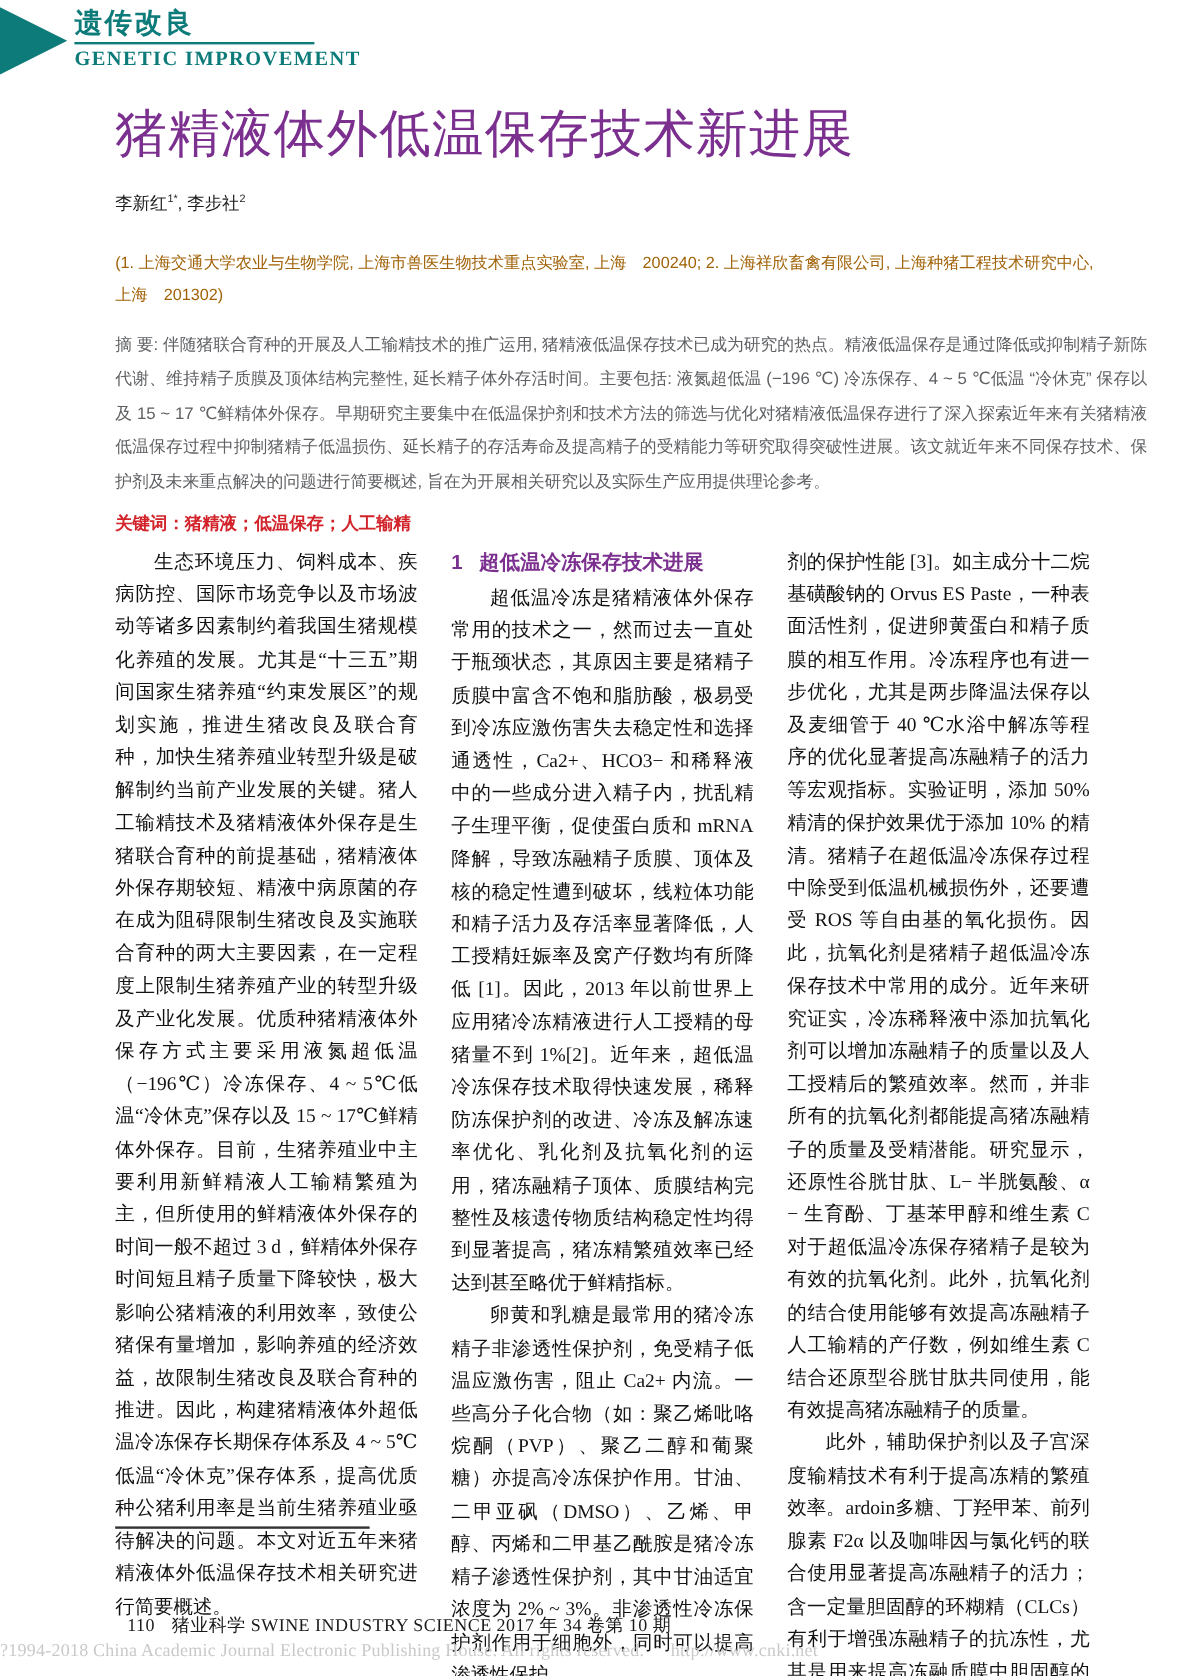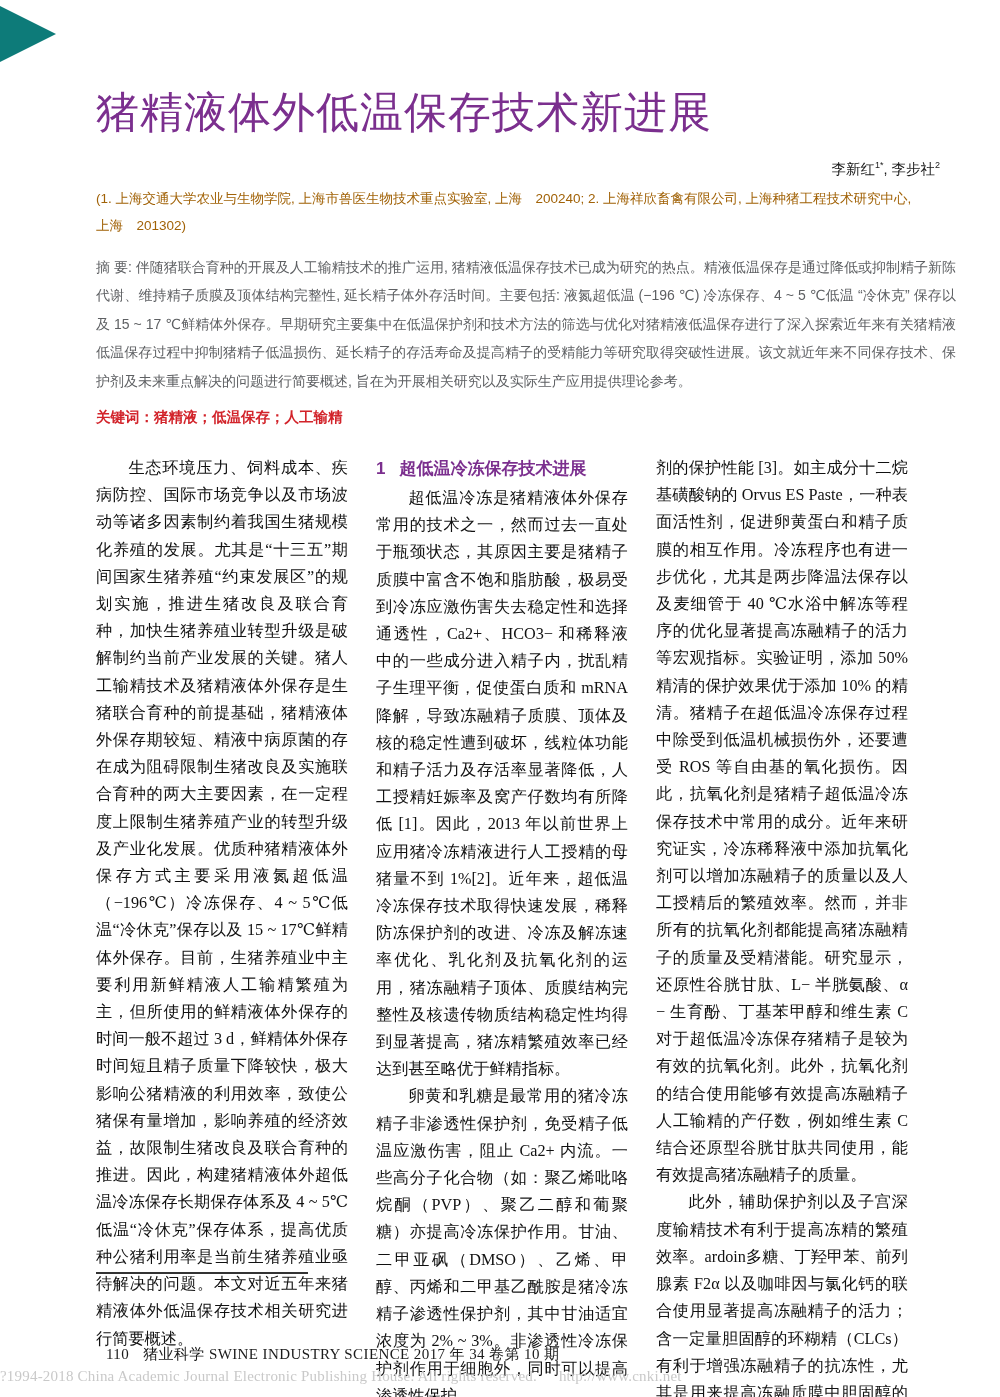--- a/index.html
+++ b/index.html
@@ -69,22 +69,21 @@
     color: #7b2f8e;
     line-height: 56px;
     margin: 0 0 14px 0;
     white-space: nowrap;
   }
   .authors {
     font-family: "Liberation Sans", "DejaVu Sans", sans-serif;
     font-size: 14.5px;
     color: #1a1a1a;
     line-height: 22px;
-    margin-bottom: 5px;
-    text-align: right;
+    margin-bottom: 24px;
   }
   .authors sup { font-size: 9px; vertical-align: super; }
   .affil {
     font-family: "Liberation Sans", "DejaVu Sans", sans-serif;
     font-size: 13.5px;
     color: #a16207;
     line-height: 27px;
     max-width: 830px;
   }
 
@@ -185,20 +184,25 @@
     white-space: nowrap;
     letter-spacing: 0.2px;
   }
   .cnki .url { margin-left: 22px; }
 </style>
 </head>
 <body>
 
 <div class="masthead">
   <div class="masthead-arrow"></div>
+  <div class="masthead-text">
+    <div class="masthead-cn">遗传改良</div>
+    <div class="masthead-rule"></div>
+    <div class="masthead-en">GENETIC  IMPROVEMENT</div>
+  </div>
 </div>
 
 <div class="title-area">
   <h1 class="doc-title">猪精液体外低温保存技术新进展</h1>
   <div class="authors">
     <span>李新红</span><sup>1*</sup><span>, </span><span>李步社</span><sup>2</sup>
   </div>
   <div class="affil">(1. 上海交通大学农业与生物学院, 上海市兽医生物技术重点实验室, 上海　200240; 2. 上海祥欣畜禽有限公司, 上海种猪工程技术研究中心, 上海　201302)</div>
 </div>
 

